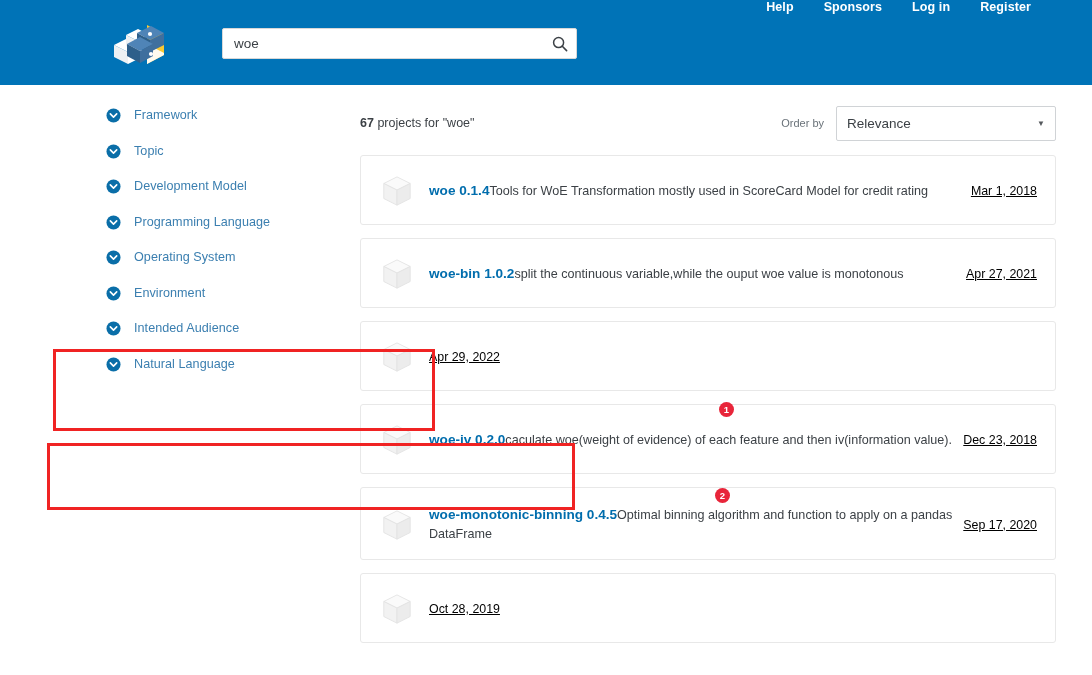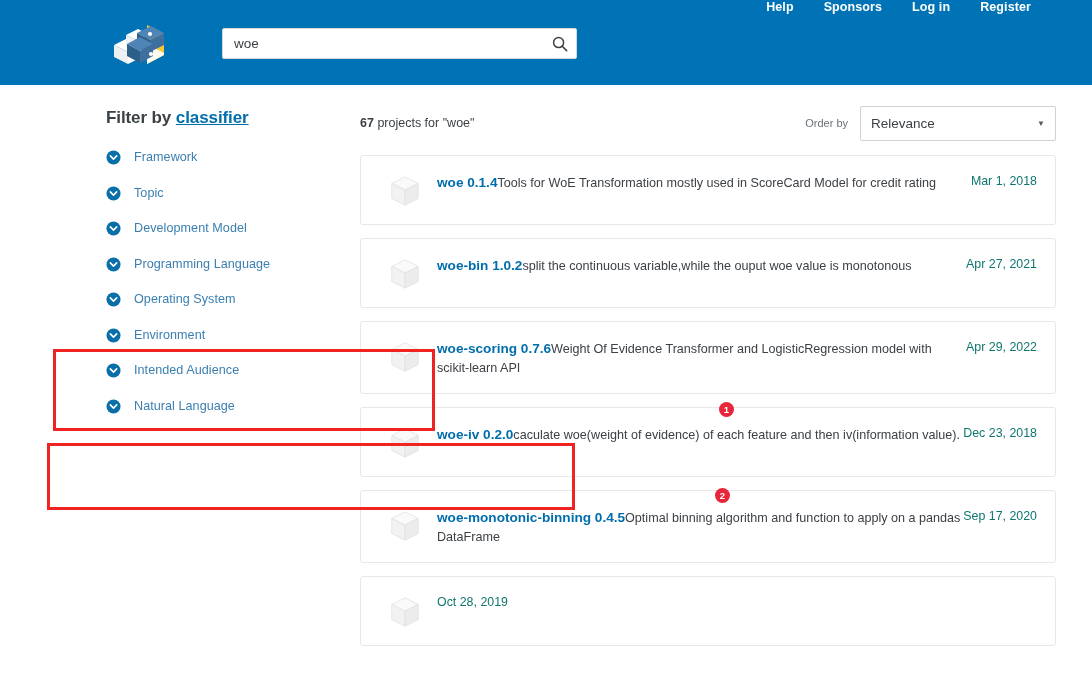--- a/index.html
+++ b/index.html
@@ -120,21 +120,21 @@
     color: #3c4146;
   }
   .result-count b { font-weight: bold; }
   .order-wrap { display: flex; align-items: center; }
   .order-label {
     font-size: 11px;
     color: #6a7279;
     margin-right: 12px;
   }
   .order-select {
-    width: 196px; height: 35px;
+    width: 220px; height: 35px;
     border: 1px solid #d0d3d6;
     border-radius: 2px;
     background: #ffffff;
     font-family: "Liberation Sans", sans-serif;
     font-size: 13.5px;
     color: #3c4146;
     padding: 0 10px;
     -webkit-appearance: none; appearance: none;
     outline: none;
     cursor: pointer;
@@ -143,25 +143,25 @@
   .select-caret {
     position: absolute; right: 11px; top: 50%;
     transform: translateY(-50%);
     pointer-events: none;
     font-size: 8px; color: #55595d;
   }
 
   .card-list { list-style: none; margin: 0; padding: 0; }
   .card {
     position: relative;
-    display: flex; align-items: flex-start;
+    display: flex; align-items: center;
     border: 1px solid #e8e8e8;
     border-radius: 3px;
     background: #ffffff;
-    padding: 16px 18px 16px 28px;
+    padding: 16px 18px 16px 20px;
     margin-bottom: 13px;
     min-height: 69px;
     text-decoration: none;
     cursor: pointer;
   }
   .cube-icon {
     flex: 0 0 32px;
     width: 32px; height: 34px;
     margin-right: 16px;
     margin-top: 2px;
@@ -175,23 +175,24 @@
     white-space: nowrap;
   }
   .card-desc {
     font-size: 12.6px;
     color: #3c4146;
     line-height: 1.35;
   }
   .card-date {
     flex: 0 0 auto;
     font-size: 12.4px;
-    color: #0f766e;
+    color: #000000;
     padding-top: 2px;
     white-space: nowrap;
+    text-decoration: underline;
   }
 
   
   .anno-box {
     position: absolute;
     border: 3px solid #f02323;
     pointer-events: none;
     z-index: 20;
   }
   .anno-badge {
@@ -250,21 +251,20 @@
     <a href="#">Help</a>
     <a href="#">Sponsors</a>
     <a href="#">Log in</a>
     <a href="#">Register</a>
   </nav>
 </div>
 
 <div class="page">
 
   <aside class="sidebar">
-    <h2 class="filter-title"><span>Filter by </span><a href="#">classifier</a></h2>
 
     <ul class="filter-list" id="filter-list">
         <li class="filter-item">
           <svg class="chev" viewBox="0 0 16 16">
   <circle cx="8" cy="8" r="7.5" fill="#0a6ea8"></circle>
   <path d="M4.6 6.3 L8 9.7 L11.4 6.3" fill="none" stroke="#ffffff" stroke-width="1.7" stroke-linecap="round" stroke-linejoin="round"></path>
           </svg>
           <span class="filter-label">Framework</span>
         </li>
         <li class="filter-item">
@@ -356,21 +356,20 @@
             <span class="card-date">Apr 27, 2021</span>
           </a>
         </li>
         <li>
           <a class="card" href="#">
             <svg class="cube-icon" viewBox="0 0 34 36">
   <polygon points="3,10 17,3 31,10 17,17" fill="#fafafa" stroke="#e3e3e3" stroke-width="1"></polygon>
   <polygon points="3,10 17,17 17,33 3,26" fill="#f2f2f2" stroke="#e3e3e3" stroke-width="1"></polygon>
   <polygon points="17,17 31,10 31,26 17,33" fill="#ececec" stroke="#e3e3e3" stroke-width="1"></polygon>
             </svg>
-            <span class="card-main"><span class="card-title"><span>woe-scoring</span> <span>0.7.6</span></span><span class="card-desc">Weight Of Evidence Transformer and LogisticRegression model with scikit-learn API</span></span>
             <span class="card-date">Apr 29, 2022</span>
           </a>
         </li>
         <li>
           <a class="card" href="#">
             <svg class="cube-icon" viewBox="0 0 34 36">
   <polygon points="3,10 17,3 31,10 17,17" fill="#fafafa" stroke="#e3e3e3" stroke-width="1"></polygon>
   <polygon points="3,10 17,17 17,33 3,26" fill="#f2f2f2" stroke="#e3e3e3" stroke-width="1"></polygon>
   <polygon points="17,17 31,10 31,26 17,33" fill="#ececec" stroke="#e3e3e3" stroke-width="1"></polygon>
             </svg>

